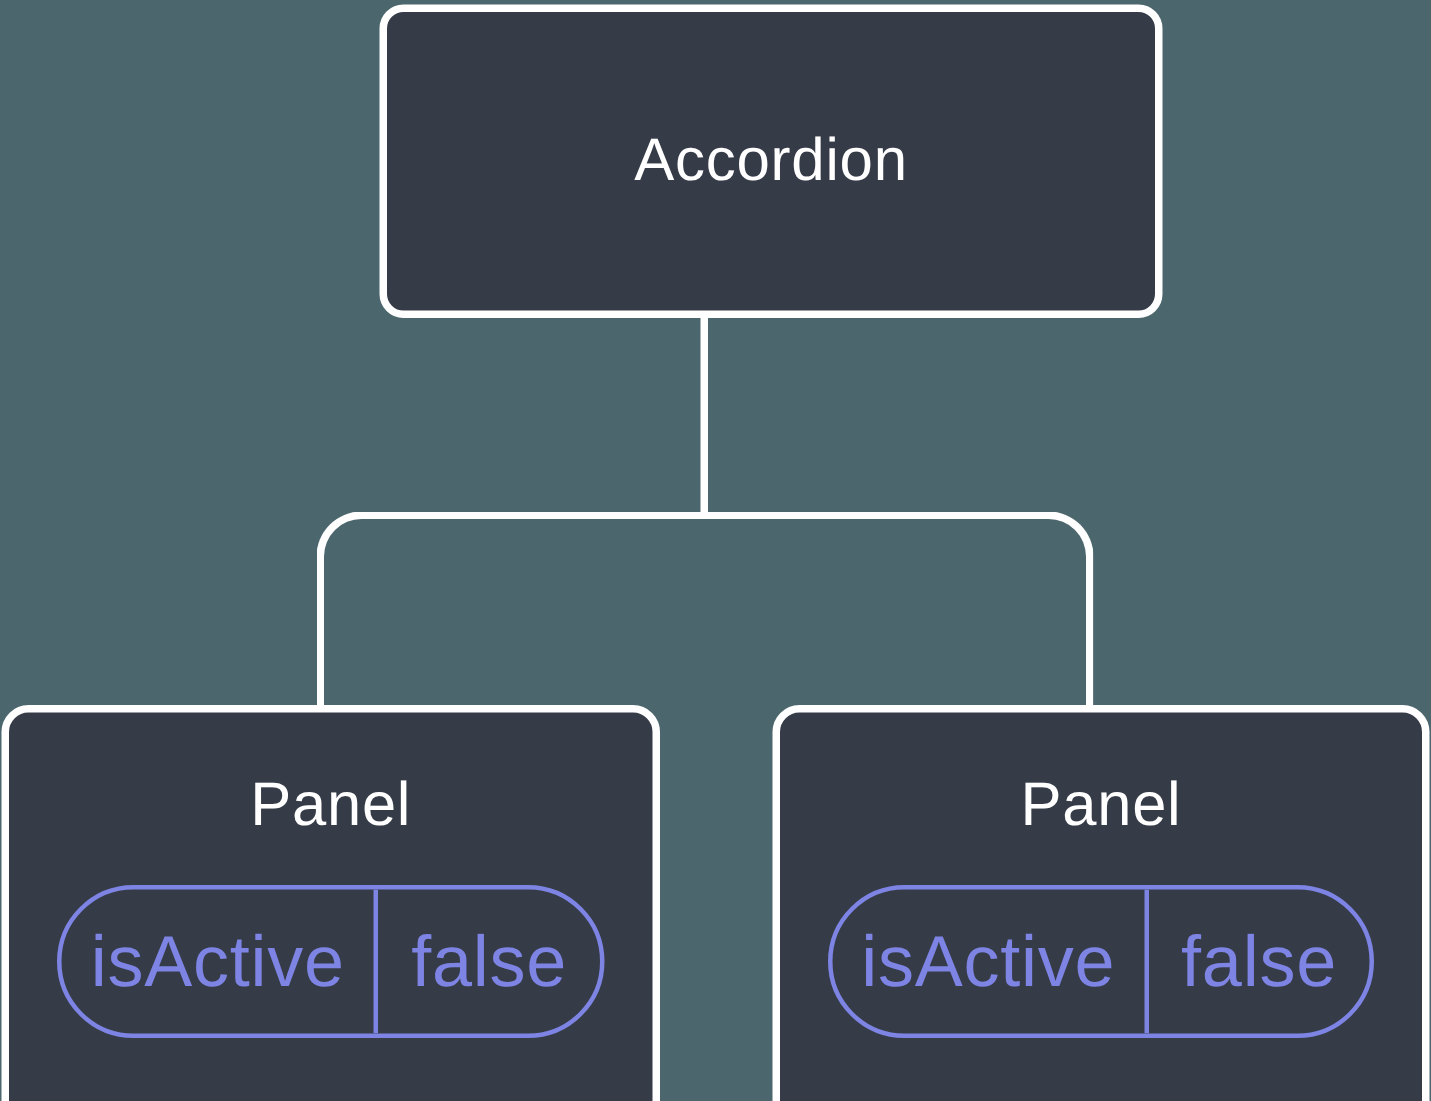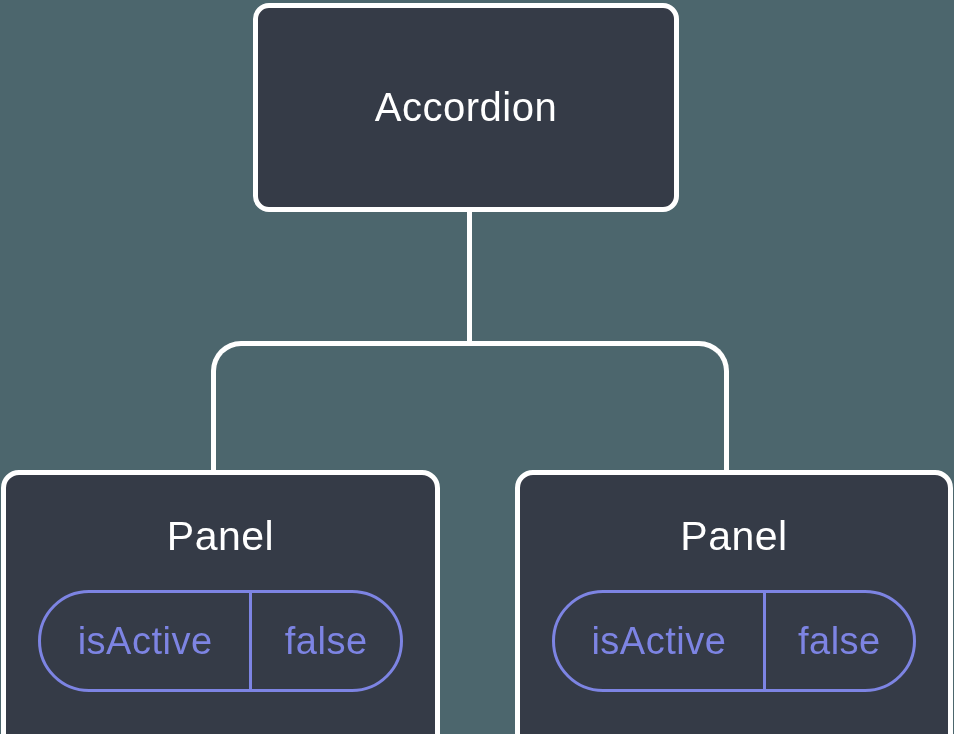--- a/index.html
+++ b/index.html
@@ -24,21 +24,21 @@
   .node {
     position: absolute;
     box-sizing: border-box;
     background: var(--node-bg, #353b47);
     border: 5px solid var(--node-border, #ffffff);
   }
 
   .root-node {
     left: 253px;
     top: 3px;
-    width: 426px;
+    width: 522px;
     height: 209px;
     border-radius: 16px;
     display: flex;
     align-items: center;
     justify-content: center;
   }
 
   .node-label {
     color: var(--node-text, #ffffff);
     font-size: 40px;
@@ -102,21 +102,21 @@
     border-radius: 51px;
     display: flex;
     overflow: hidden;
   }
 
   .pill-key, .pill-value {
     display: flex;
     align-items: center;
     justify-content: center;
     color: var(--accent-purple, #7d84e3);
-    font-size: 38px;
+    font-size: 48px;
     font-weight: 400;
     letter-spacing: 0.5px;
   }
   .pill-key {
     flex: 1.41;
     border-right: 3px solid var(--accent-purple, #7d84e3);
   }
   .pill-value {
     flex: 1;
   }

